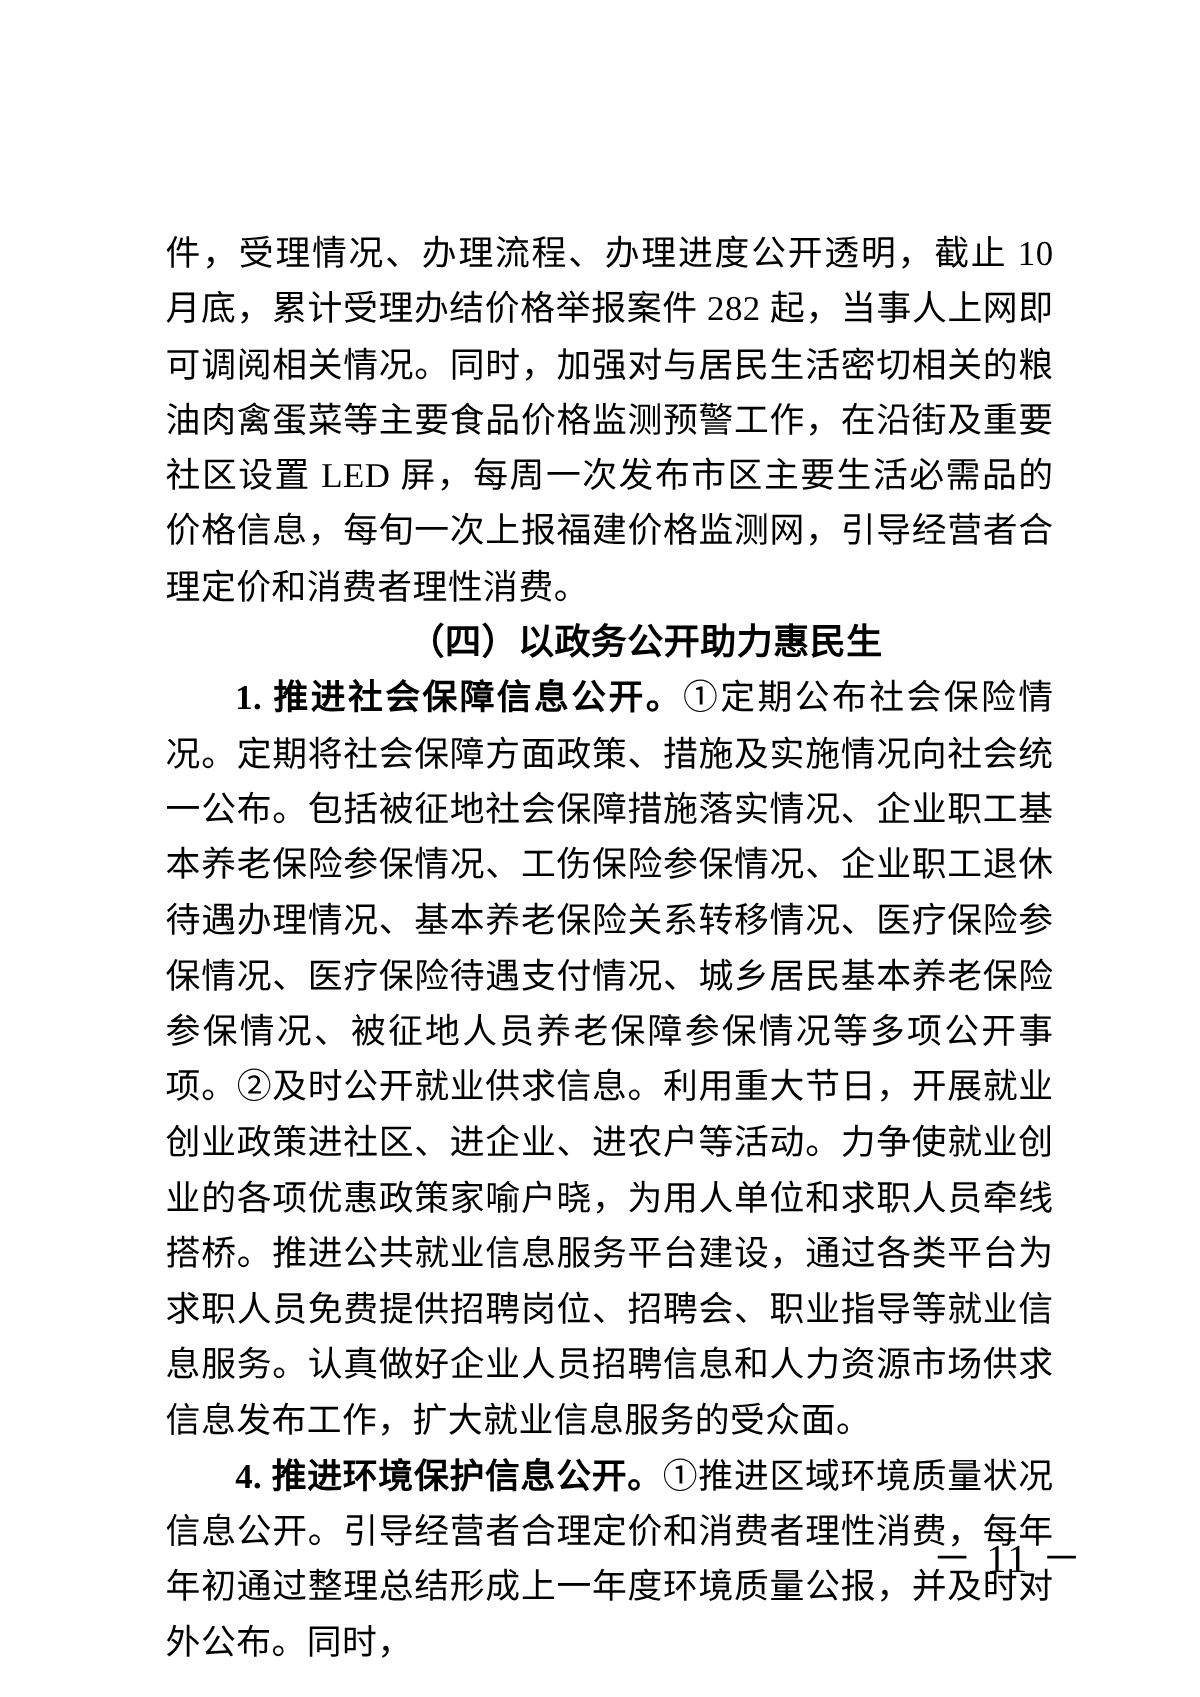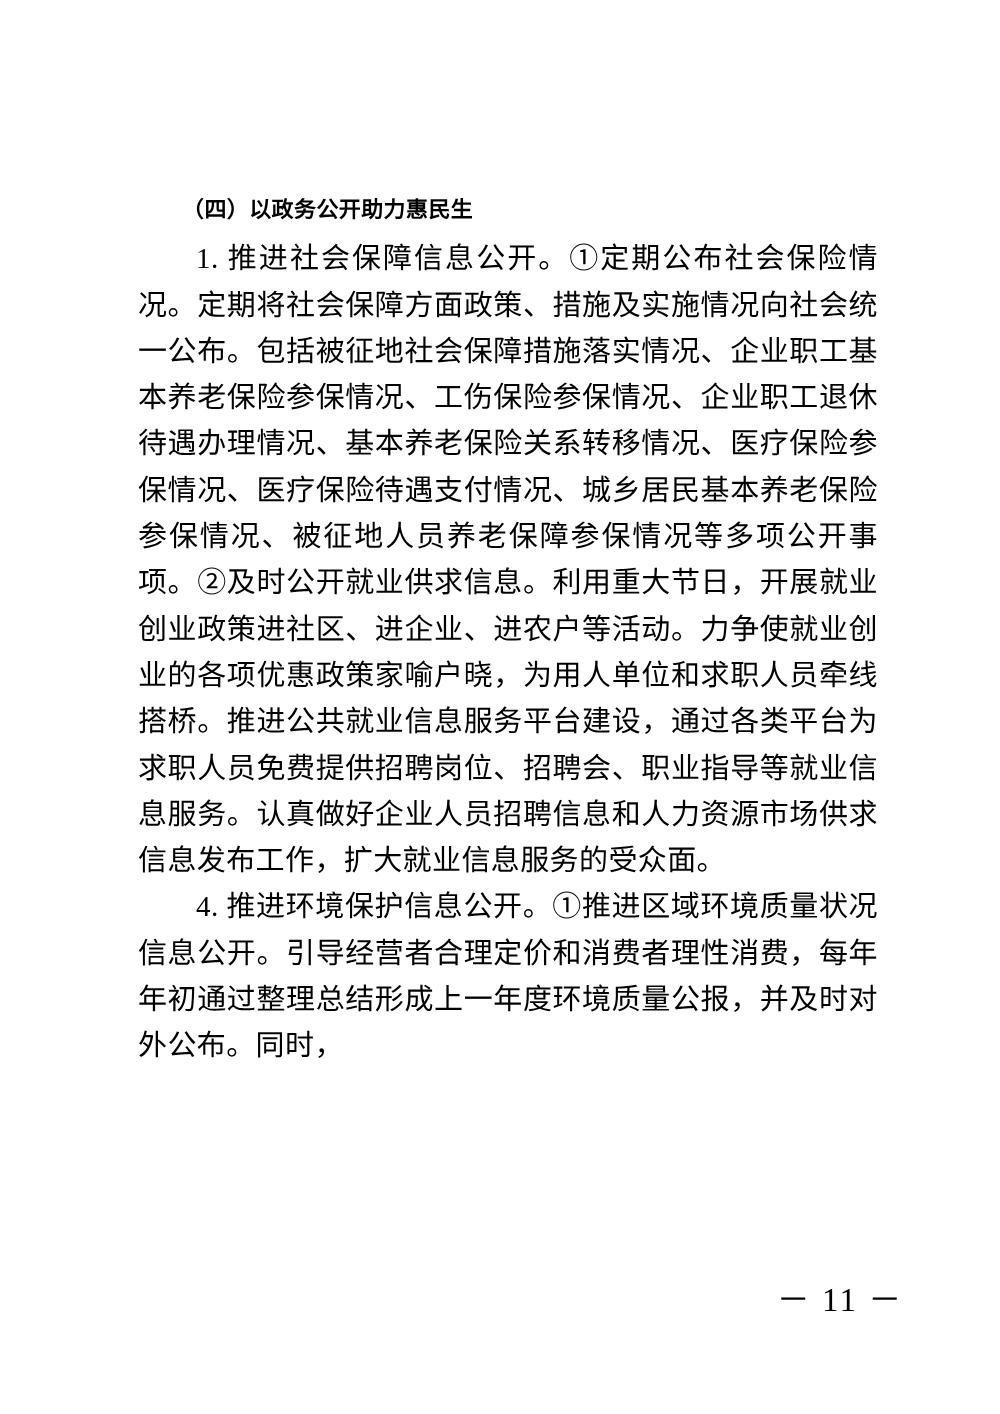--- a/index.html
+++ b/index.html
@@ -32,48 +32,48 @@
     padding: 0;
     text-indent: 2em;
   }
   .text-block p.no-indent {
     text-indent: 0;
   }
   .section-heading {
     margin: 0;
     padding: 0;
     text-indent: 2em;
-    font-size: 22px;
+    font-size: 30px;
     line-height: 46.3px;
     font-weight: bold;
-    text-align: left;
-    font-family: Liberation Mono, monospace;
+    text-align: center;
   }
   .bold-lead {
-    font-weight: normal;
+    font-weight: bold;
   }
   .footer {
     position: absolute;
     left: 770px;
     top: 1283px;
     width: 140px;
     text-align: center;
     font-size: 33px;
     line-height: 34px;
     letter-spacing: 2px;
     color: #000000;
   }
 </style>
 </head>
 <body>
 
 <div class="page">
 
   <div class="text-block">
 
+    <p class="no-indent">件，受理情况、办理流程、办理进度公开透明，截止 10 月底，累计受理办结价格举报案件 282 起，当事人上网即可调阅相关情况。同时，加强对与居民生活密切相关的粮油肉禽蛋菜等主要食品价格监测预警工作，在沿街及重要社区设置 LED 屏，每周一次发布市区主要生活必需品的价格信息，每旬一次上报福建价格监测网，引导经营者合理定价和消费者理性消费。</p>
 
     <h3 class="section-heading">（四）以政务公开助力惠民生</h3>
 
     <p><span class="bold-lead">1. 推进社会保障信息公开。</span><span>①定期公布社会保险情况。定期将社会保障方面政策、措施及实施情况向社会统一公布。包括被征地社会保障措施落实情况、企业职工基本养老保险参保情况、工伤保险参保情况、企业职工退休待遇办理情况、基本养老保险关系转移情况、医疗保险参保情况、医疗保险待遇支付情况、城乡居民基本养老保险参保情况、被征地人员养老保障参保情况等多项公开事项。②及时公开就业供求信息。利用重大节日，开展就业创业政策进社区、进企业、进农户等活动。力争使就业创业的各项优惠政策家喻户晓，为用人单位和求职人员牵线搭桥。推进公共就业信息服务平台建设，通过各类平台为求职人员免费提供招聘岗位、招聘会、职业指导等就业信息服务。认真做好企业人员招聘信息和人力资源市场供求信息发布工作，扩大就业信息服务的受众面。</span></p>
 
     <p><span class="bold-lead">4. 推进环境保护信息公开。</span><span>①推进区域环境质量状况信息公开。引导经营者合理定价和消费者理性消费，每年年初通过整理总结形成上一年度环境质量公报，并及时对外公布。同时，</span></p>
 
   </div>
 
   <div class="footer">

